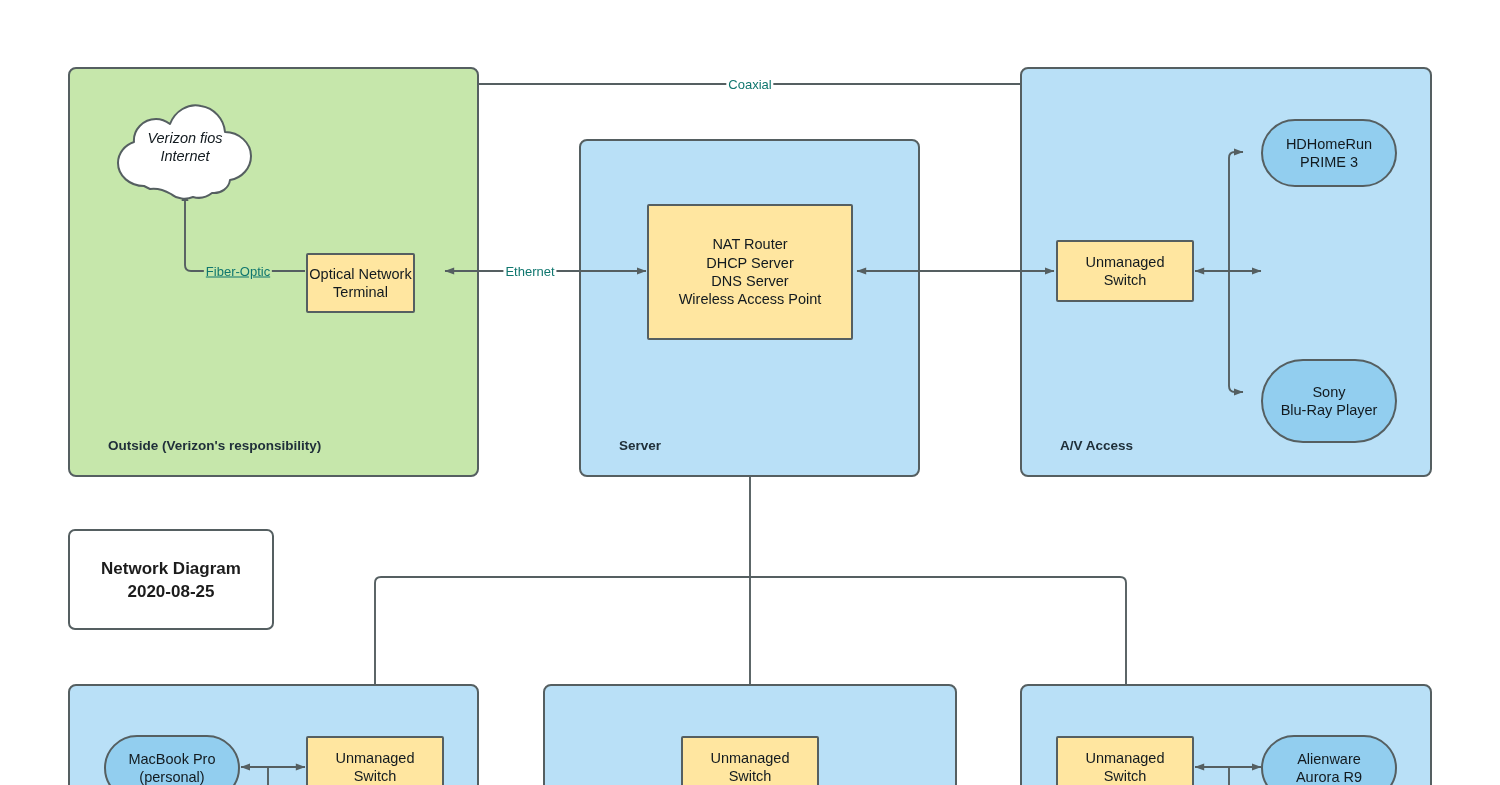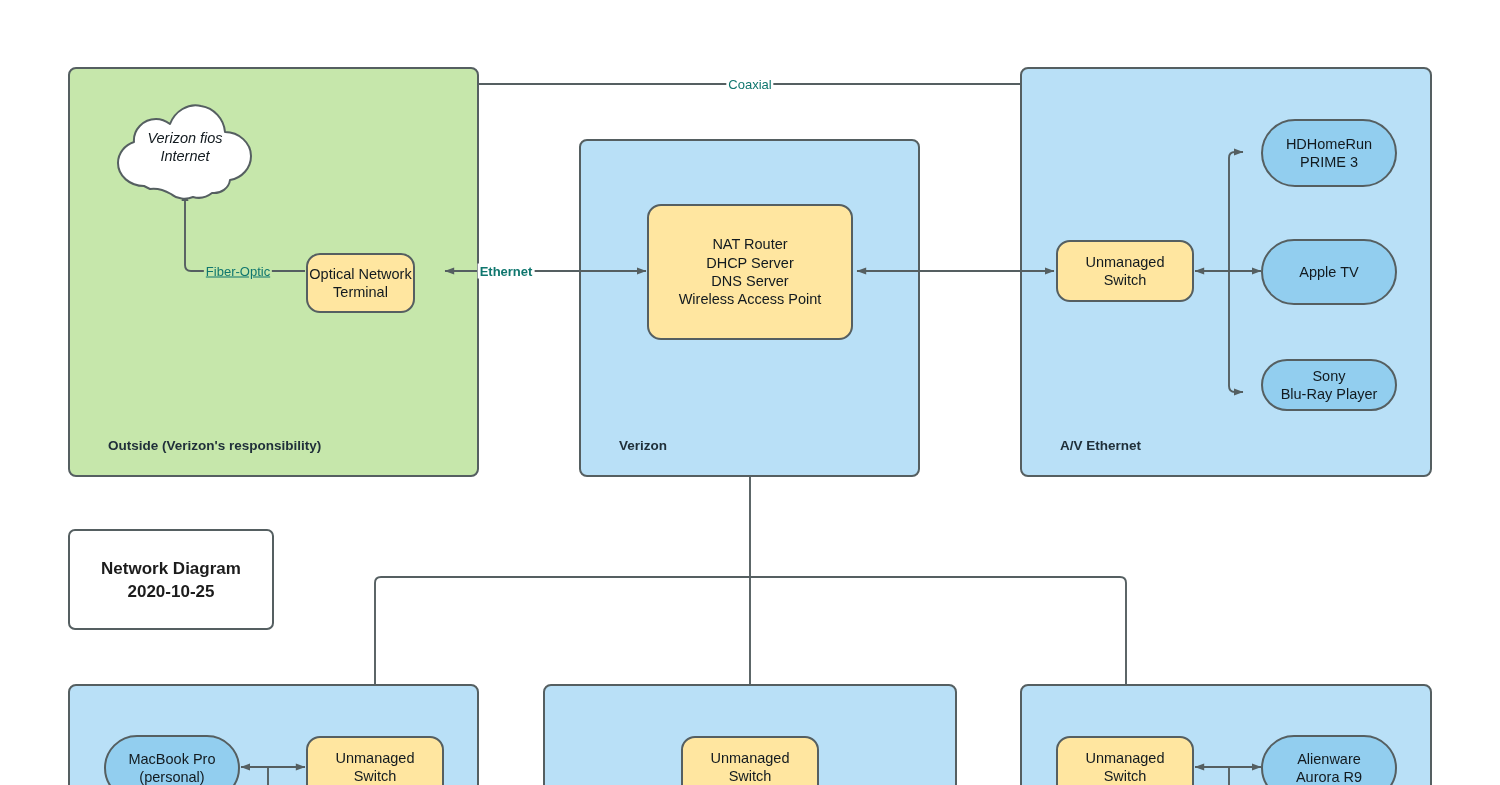--- a/index.html
+++ b/index.html
@@ -56,21 +56,21 @@
     align-items: center;
     justify-content: center;
     text-align: center;
     color: #121a1f;
     font-size: 14.5px;
     line-height: 18.4px;
     white-space: pre-line;
   }
   .node-yellow {
     background: #ffe6a0;
-    border-radius: 14px;
+    border-radius: 2px;
   }
   .node-device {
     background: #92ceef;
     border-radius: 999px;
   }
   .node-title {
     background: #ffffff;
     border-radius: 7px;
     font-size: 17px;
     font-weight: bold;
@@ -134,25 +134,25 @@
       <path d="M750,577 L381,577 Q375,577 375,583 L375,745" marker-end="url(#arrow)"></path>
       <path d="M750,577 L1120,577 Q1126,577 1126,583 L1126,745" marker-end="url(#arrow)"></path>
     </g>
   </svg>
 
   <div class="zone zone-green" style="left:68px; top:67px; width:411px; height:410px;">
     <span class="zone-label">Outside (Verizon's responsibility)</span>
   </div>
 
   <div class="zone zone-blue" style="left:579px; top:139px; width:341px; height:338px;">
-    <span class="zone-label">Verizon</span>
+    <span class="zone-label">Server</span>
   </div>
 
   <div class="zone zone-blue" style="left:1020px; top:67px; width:412px; height:410px;">
-    <span class="zone-label">A/V Ethernet</span>
+    <span class="zone-label">A/V Access</span>
   </div>
 
   <div class="zone zone-blue" style="left:68px; top:684px; width:411px; height:150px;"></div>
 
   <div class="zone zone-blue" style="left:543px; top:684px; width:414px; height:150px;"></div>
 
   <div class="zone zone-blue" style="left:1020px; top:684px; width:412px; height:150px;"></div>
 
   <svg class="layer-svg" viewBox="0 0 1500 785">
     <g fill="none" stroke="#555f61" stroke-width="1.9" stroke-linejoin="round" stroke-linecap="butt">
@@ -212,25 +212,22 @@
   <div class="node node-yellow" style="left:1056px; top:240px; width:138px; height:62px;">
     <span>Unmanaged
 Switch</span>
   </div>
 
   <div class="node node-device" style="left:1261px; top:119px; width:136px; height:68px;align-items:center;">
     <span>HDHomeRun
 PRIME 3</span>
   </div>
 
-  <div class="node node-device" style="left:1261px; top:239px; width:136px; height:66px;">
-    <span>Apple TV</span>
-  </div>
-
-  <div class="node node-device" style="left:1261px; top:359px; width:136px; height:52px;">
+
+  <div class="node node-device" style="left:1261px; top:359px; width:136px; height:84px;">
     <span>Sony
 Blu-Ray Player</span>
   </div>
 
   <div class="node node-yellow" style="left:306px; top:736px; width:138px; height:62px;">
     <span>Unmanaged
 Switch</span>
   </div>
 
   <div class="node node-device" style="left:104px; top:735px; width:136px; height:66px;">
@@ -248,22 +245,22 @@
 Switch</span>
   </div>
 
   <div class="node node-device" style="left:1261px; top:735px; width:136px; height:66px;">
     <span>Alienware
 Aurora R9</span>
   </div>
 
   <div class="node node-title" style="left:68px; top:529px; width:206px; height:101px;">
     <span>Network Diagram
-2020-10-25</span>
+2020-08-25</span>
   </div>
 
   <div class="edge-label" style="left:750px; top:84px;">Coaxial</div>
 
   <div class="edge-label on-green" style="left:238px; top:271px;text-decoration:underline;">Fiber-Optic</div>
 
-  <div class="edge-label" style="left:506px; top:271px;font-weight:bold;">Ethernet</div>
+  <div class="edge-label" style="left:530px; top:271px;">Ethernet</div>
 
 </div>
 
 </body></html>

